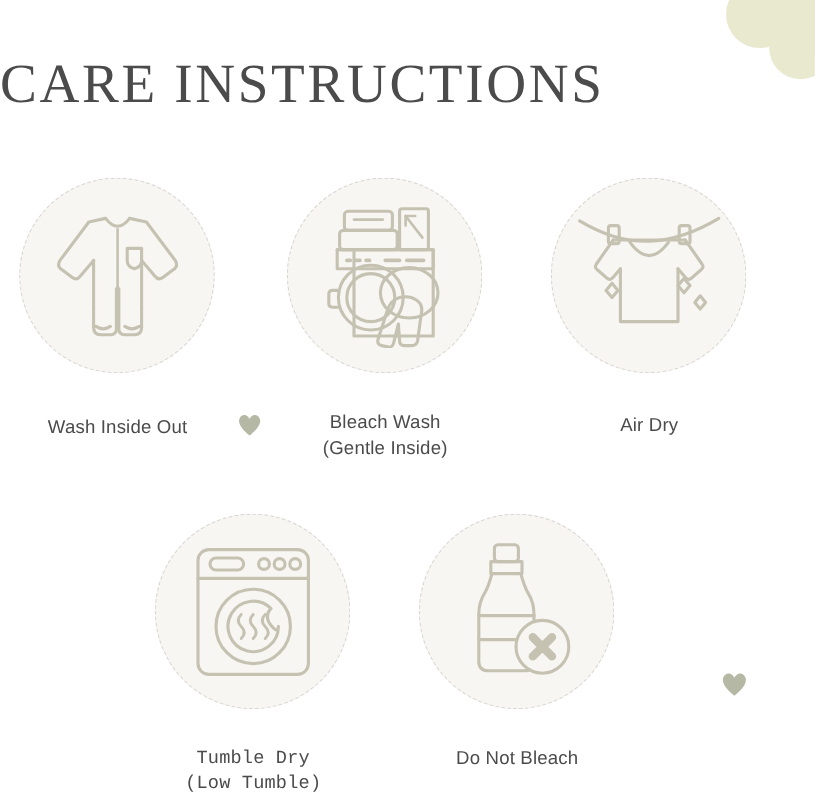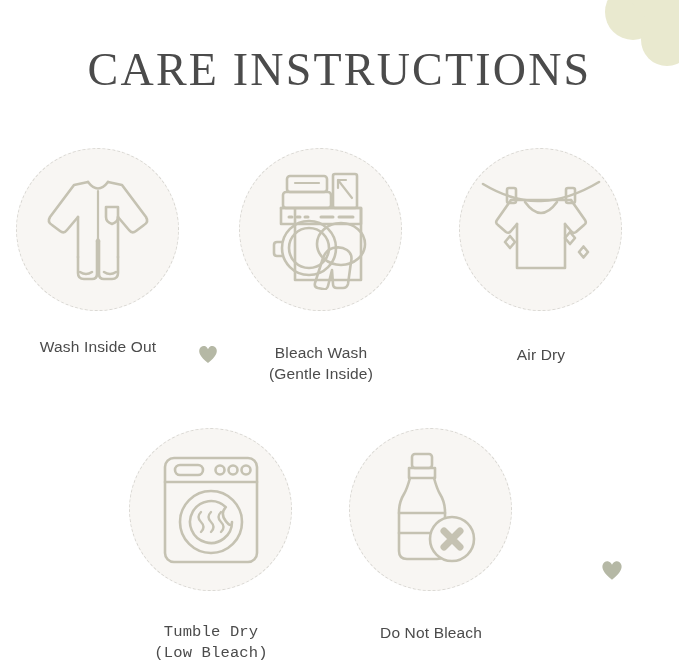--- a/index.html
+++ b/index.html
@@ -32,21 +32,20 @@
     height: 120px;
     pointer-events: none;
   }
 
   
   .title {
     position: absolute;
     top: 43px;
     left: 0;
     width: 679px;
-    text-align: center;
     font-family: "Liberation Serif", serif;
     font-size: 46px;
     font-weight: 400;
     letter-spacing: 2.2px;
     color: #4b4b4b;
     white-space: nowrap;
   }
 
   
   .circle {
@@ -75,21 +74,21 @@
   .label {
     position: absolute;
     text-align: center;
     font-family: "Liberation Sans", sans-serif;
     font-size: 15.5px;
     font-weight: 400;
     line-height: 21px;
     color: #4b4b4b;
     letter-spacing: 0.15px;
   }
-  .l-onesie { left: 8px;   top: 336px; width: 180px; }
+  .l-onesie { left: 8px;   top: 346px; width: 180px; }
   .l-washer { left: 231px; top: 342px; width: 180px; }
   .l-airdry { left: 451px; top: 344px; width: 180px; }
   .l-dryer  { left: 121px; top: 622px; width: 180px; font-family: Liberation Mono, monospace; }
   .l-bleach { left: 341px; top: 622px; width: 180px; }
 
   .label .sub { display: block; }
 
   
   .heart {
     position: absolute;
@@ -248,21 +247,21 @@
     <span>Bleach Wash</span>
     <span class="sub">(Gentle Inside)</span>
   </div>
 
   <div class="label l-airdry">
     <span>Air Dry</span>
   </div>
 
   <div class="label l-dryer">
     <span>Tumble Dry</span>
-    <span class="sub">(Low Bleach)</span>
+    <span class="sub">(Low Tumble)</span>
   </div>
 
   <div class="label l-bleach">
     <span>Do Not Bleach</span>
   </div>
 
   <div class="heart h-mid">
     <svg width="22" height="22" viewBox="0 0 22 22">
       <path d="M11 20 C3 13.5 1.6 9.4 2.4 6.4 C3.1 3.8 5.6 2.4 7.8 3.1 C9.3 3.6 10.4 4.9 11 6.2 C11.6 4.9 12.7 3.6 14.2 3.1 C16.4 2.4 18.9 3.8 19.6 6.4 C20.4 9.4 19 13.5 11 20 Z" fill="#b5b8a5"></path>
     </svg>

